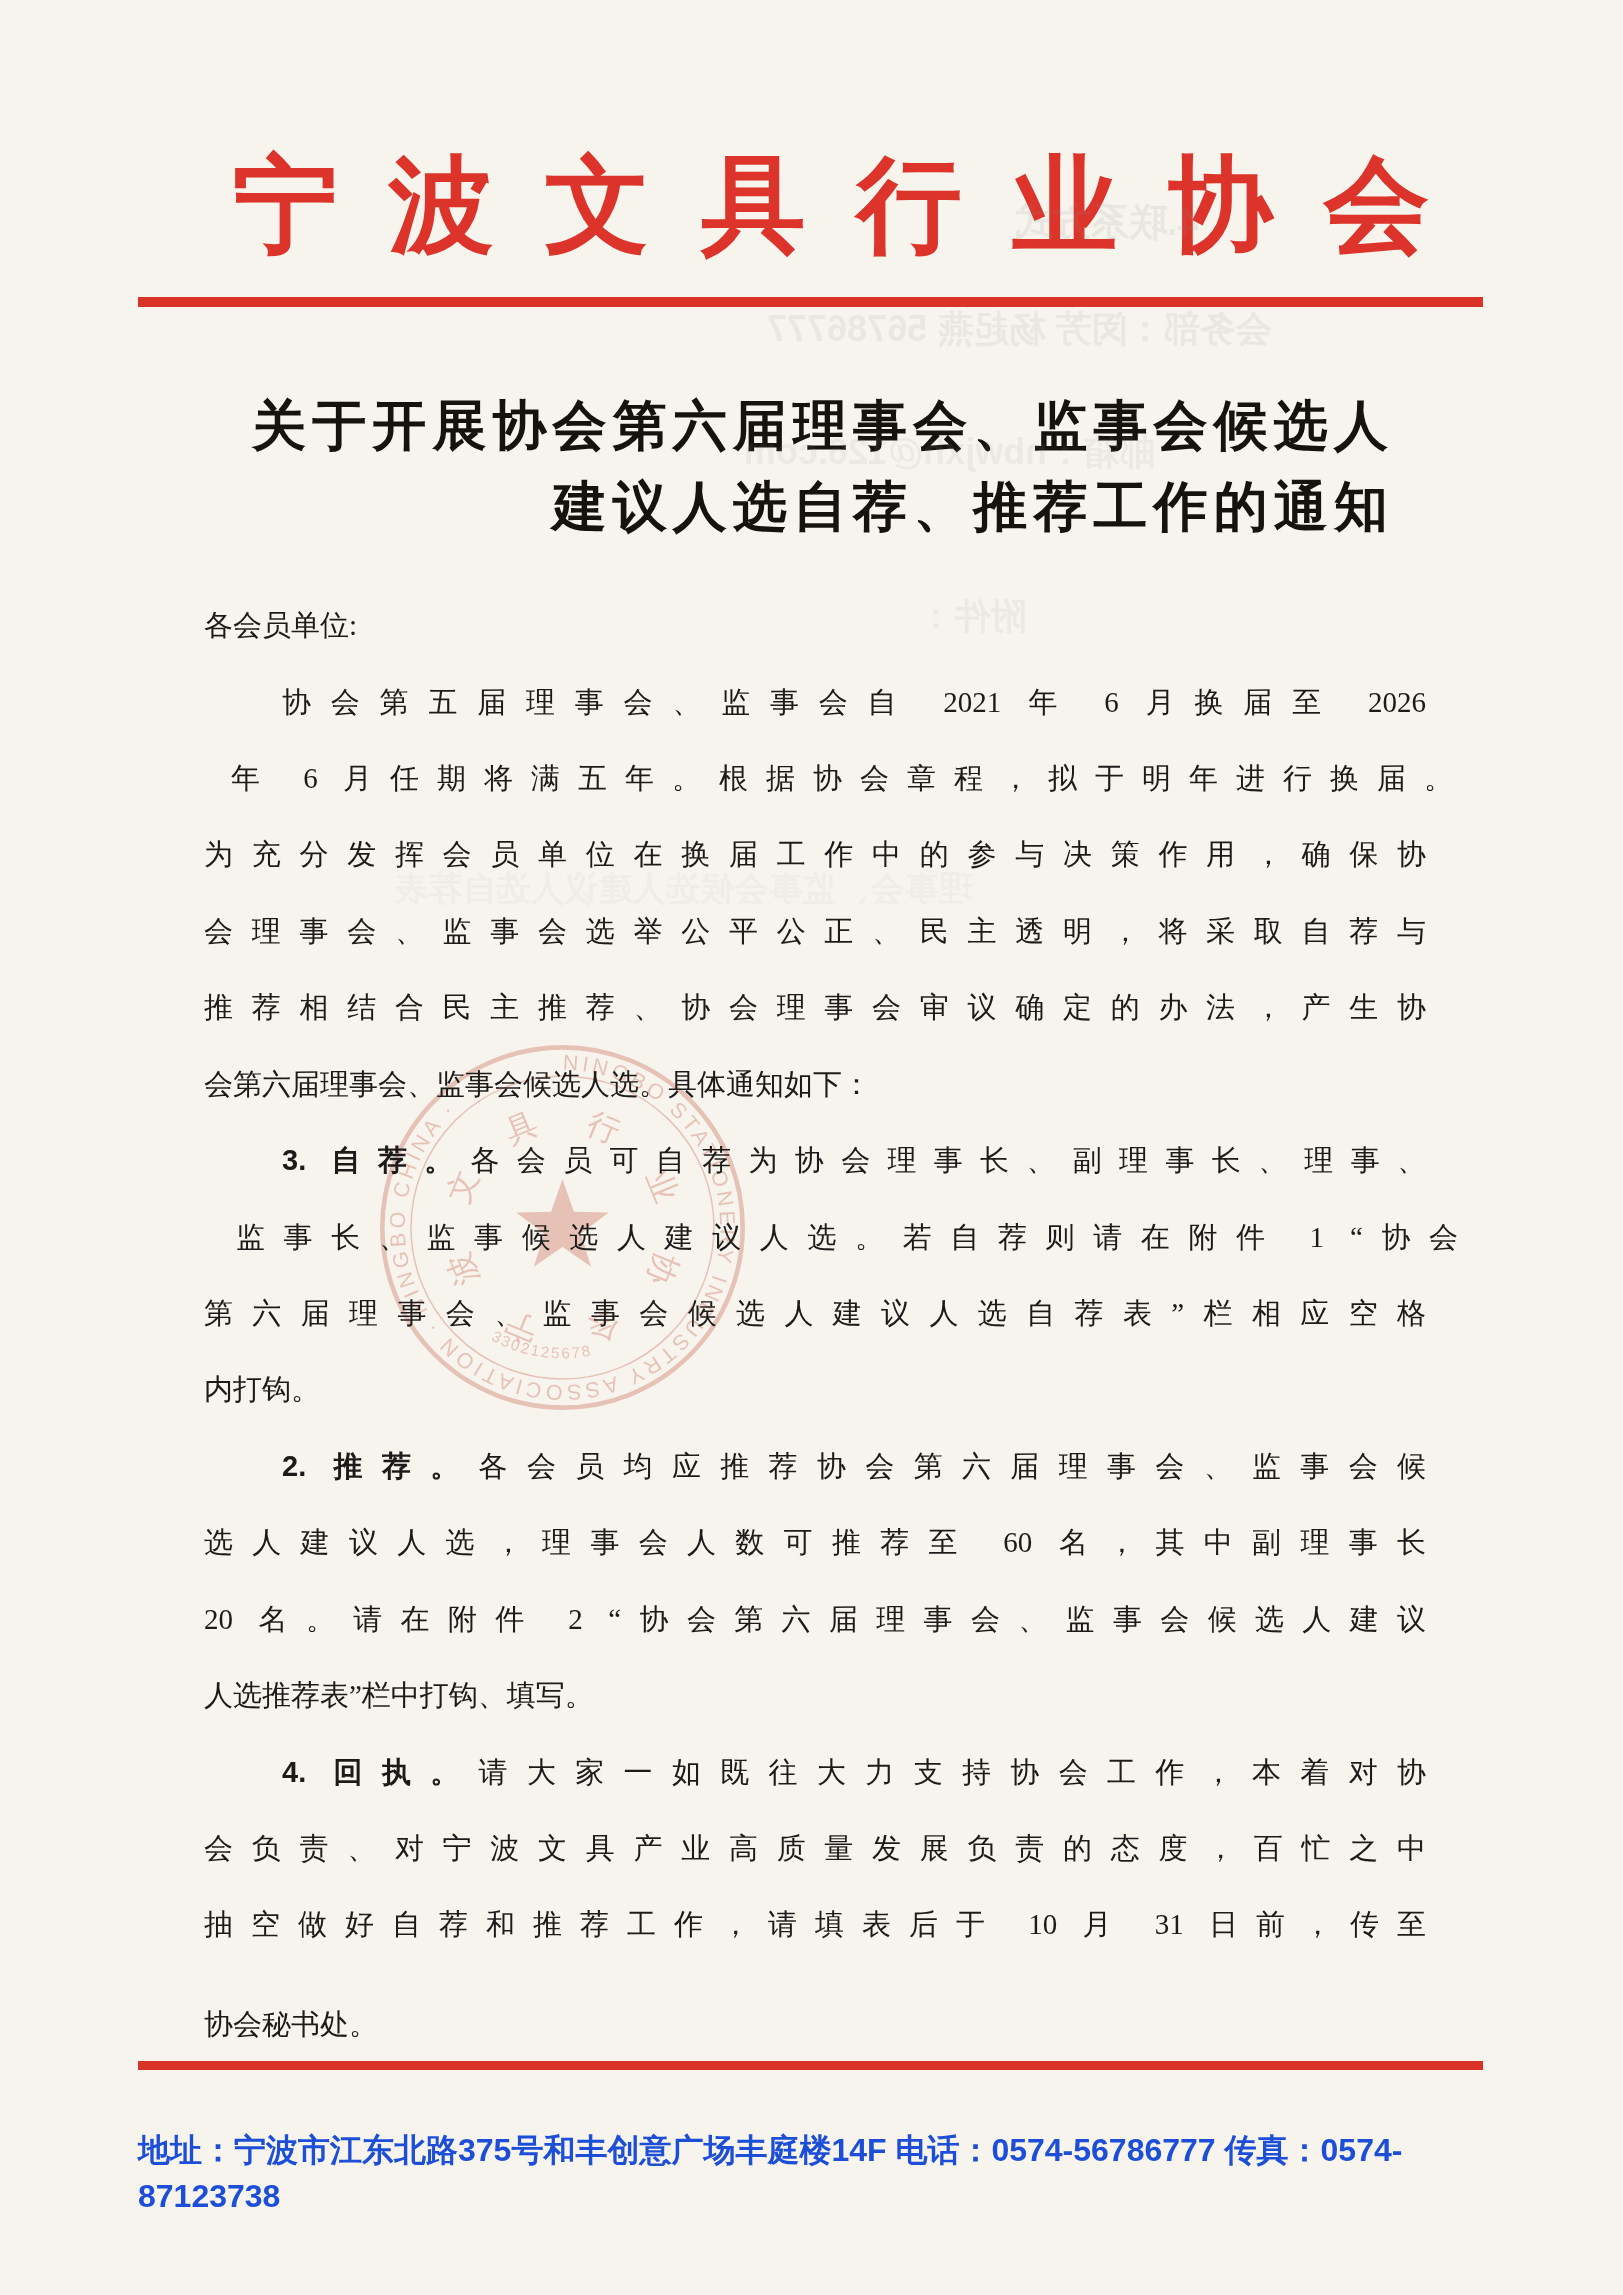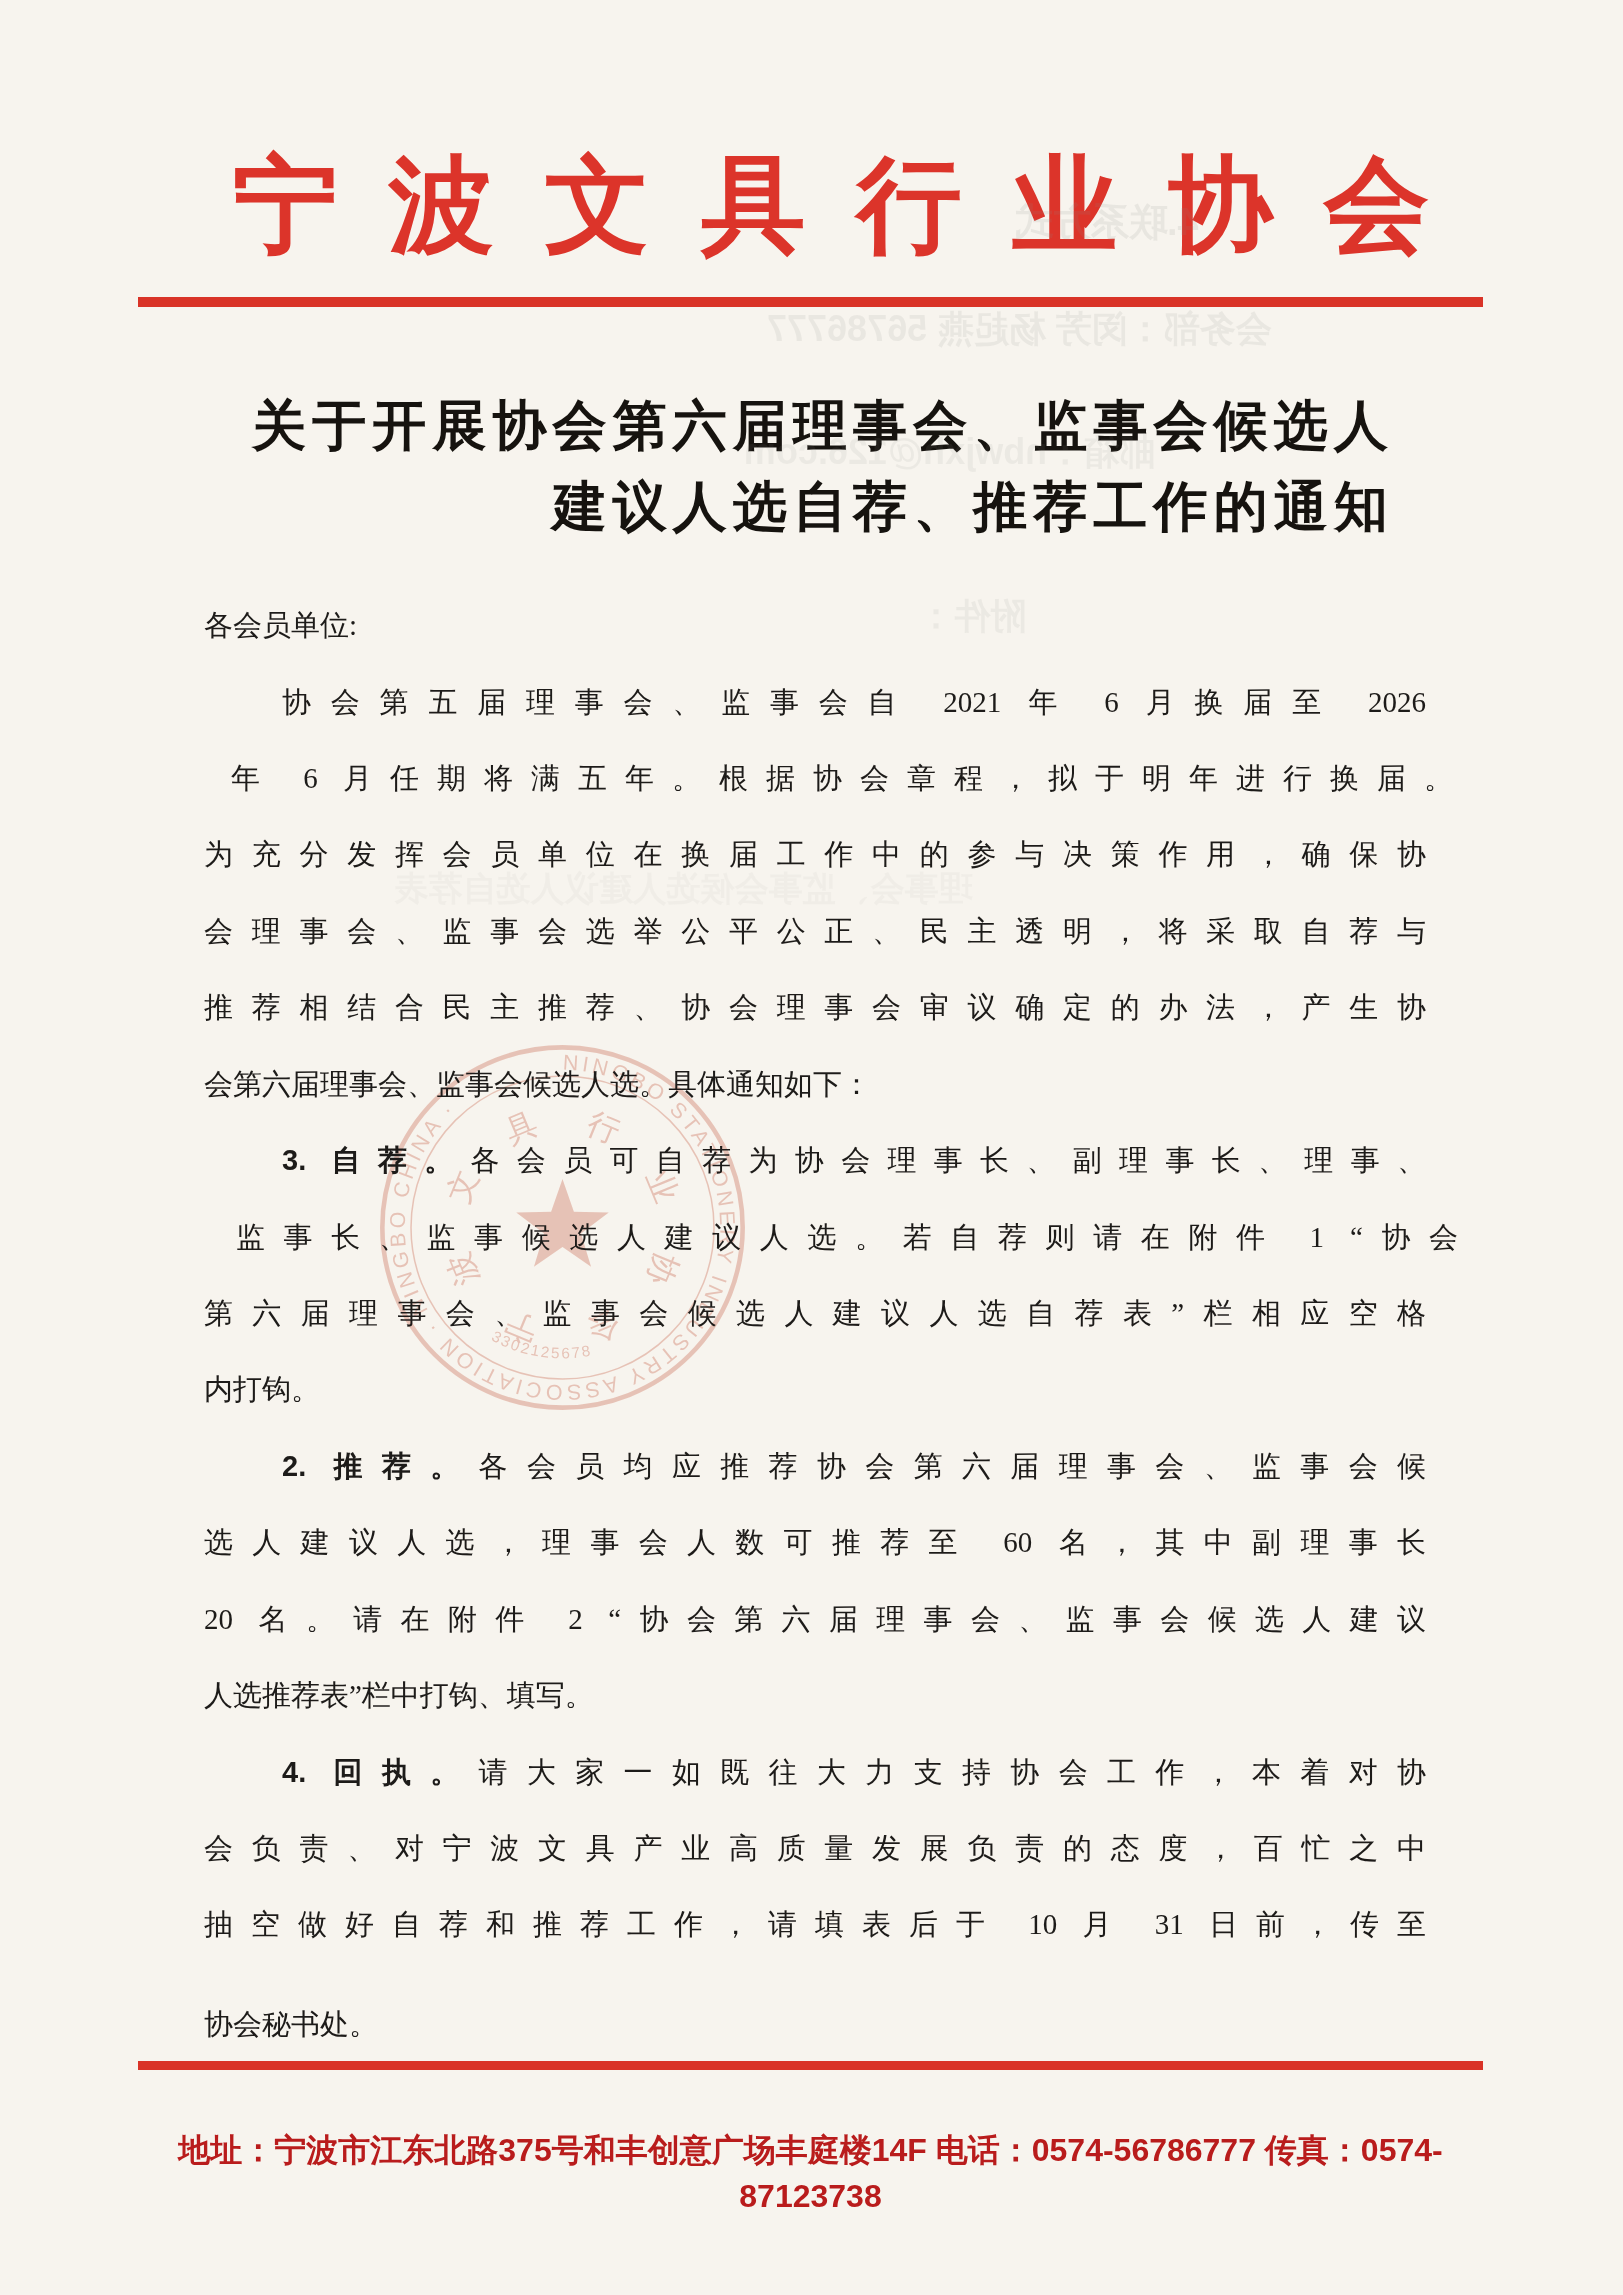--- a/index.html
+++ b/index.html
@@ -31,22 +31,22 @@
     position:absolute;left:204px;width:1222px;
     font-size:29px;line-height:57px;color:#1d1b19;
     font-family:"Liberation Serif","DejaVu Serif",serif;
   }
   .bline.just{text-align:justify;text-align-last:justify;}
   .bline.indent{padding-left:78px;width:1144px;}
   .bold-head{font-weight:700;font-family:"Liberation Sans","DejaVu Sans",sans-serif;}
 
   
   #footer-info{
-    position:absolute;left:138px;top:2127px;width:1345px;text-align:center;
-    font-size:32px;font-weight:700;color:#b91c1c;
+    position:absolute;left:138px;top:2127px;width:1345px;text-align:left;
+    font-size:32px;font-weight:700;color:#1d4ed8;
     font-family:"Liberation Sans","DejaVu Sans",sans-serif;line-height:46px;
   }
 
   
   #assoc-seal{position:absolute;left:368px;top:1033px;width:389px;height:389px;opacity:0.40;}
 
   
   .bt{
     position:absolute;color:#8d8d88;opacity:0.12;white-space:nowrap;
     font-weight:700;font-family:"Liberation Sans","DejaVu Sans",sans-serif;

